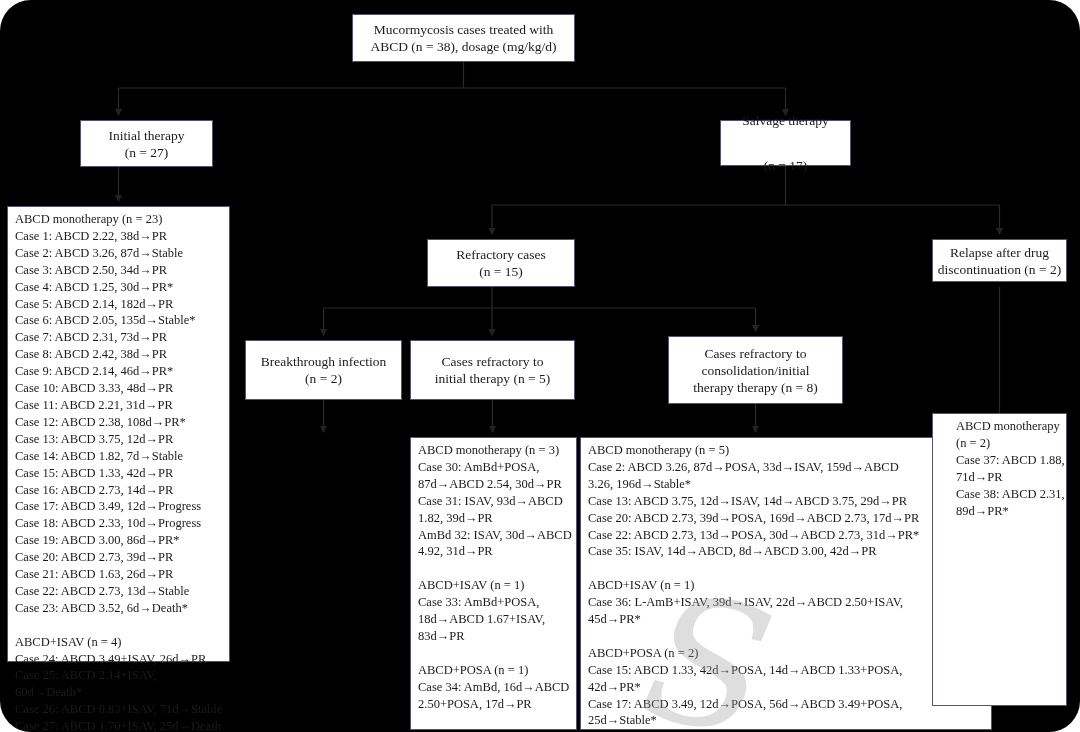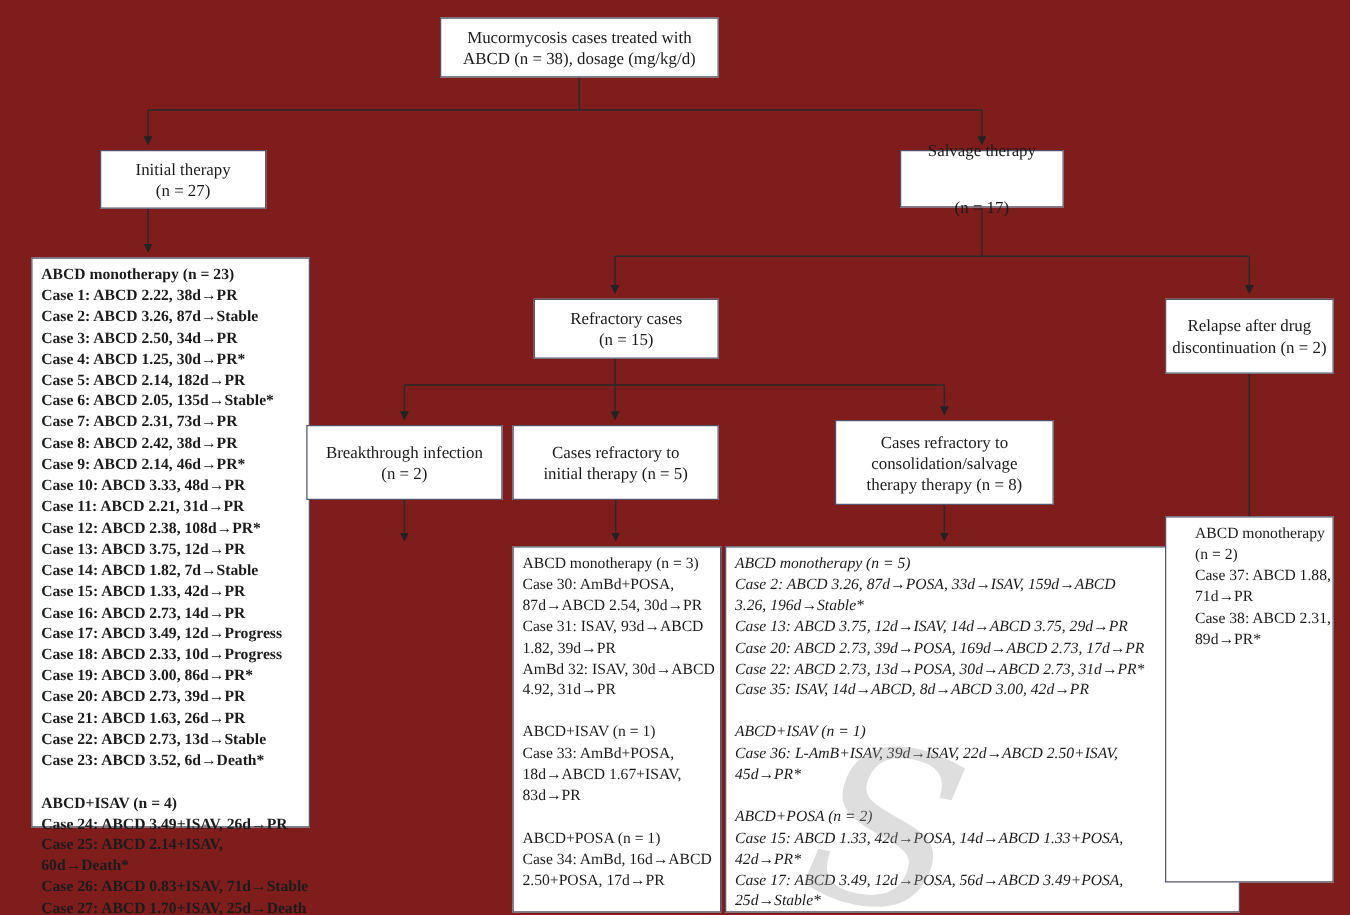--- a/index.html
+++ b/index.html
@@ -1,19 +1,20 @@
 <!DOCTYPE html>
 <html><head>
 <meta charset="utf-8">
 <style>
   html,body { margin:0; padding:0; background:#ffffff; }
   .canvas {
-    position:relative; width:1080px; height:732px; background:#7f1d1d;
+    position:relative; width:1080px; height:732px; background:#000000;
     font-family:"Liberation Serif","DejaVu Serif",serif; color:#1b1b1b;
     overflow:hidden;
+    border-radius:31px;
   }
   .connectors { position:absolute; left:0; top:0; z-index:1; }
   .node {
     position:absolute; background:#fff; border:1px solid #54546a;
     box-sizing:border-box; z-index:2;
   }
   .hdr {
     display:flex; flex-direction:column; justify-content:center; align-items:center;
     font-size:13.5px; line-height:17px; text-align:center; padding:2px 4px;
   }
@@ -71,21 +72,21 @@
   <div class="node hdr" style="left:52px; top:120px; width:133px; height:47px;margin-left:28px;">
       <div class="ln">Initial therapy</div>
       <div class="ln">(n = 27)</div>
     </div>
 
   <div class="node hdr" style="left:720px; top:120px; width:131px; height:46px;gap:28px;">
       <div class="ln">Salvage therapy</div>
       <div class="ln">(n = 17)</div>
     </div>
 
-  <div class="node leaf" style="left:25px; top:206px; width:223px; height:456px;font-weight:bold;">
+  <div class="node leaf" style="left:7px; top:206px; width:223px; height:456px;">
       <div class="ln">ABCD monotherapy (n = 23)</div>
       <div class="ln">Case 1: ABCD 2.22, 38d→PR</div>
       <div class="ln">Case 2: ABCD 3.26, 87d→Stable</div>
       <div class="ln">Case 3: ABCD 2.50, 34d→PR</div>
       <div class="ln">Case 4: ABCD 1.25, 30d→PR*</div>
       <div class="ln">Case 5: ABCD 2.14, 182d→PR</div>
       <div class="ln">Case 6: ABCD 2.05, 135d→Stable*</div>
       <div class="ln">Case 7: ABCD 2.31, 73d→PR</div>
       <div class="ln">Case 8: ABCD 2.42, 38d→PR</div>
       <div class="ln">Case 9: ABCD 2.14, 46d→PR*</div>
@@ -110,38 +111,38 @@
       <div class="ln">60d→Death*</div>
       <div class="ln">Case 26: ABCD 0.83+ISAV, 71d→Stable</div>
       <div class="ln">Case 27: ABCD 1.70+ISAV, 25d→Death</div>
     </div>
 
   <div class="node hdr" style="left:427px; top:239px; width:148px; height:48px;">
       <div class="ln">Refractory cases</div>
       <div class="ln">(n = 15)</div>
     </div>
 
-  <div class="node hdr" style="left:932px; top:239px; width:135px; height:60px;">
+  <div class="node hdr" style="left:932px; top:239px; width:135px; height:43px;">
       <div class="ln">Relapse after drug</div>
       <div class="ln">discontinuation (n = 2)</div>
     </div>
 
   <div class="node hdr" style="left:245px; top:340px; width:157px; height:60px;">
       <div class="ln">Breakthrough infection</div>
       <div class="ln">(n = 2)</div>
     </div>
 
   <div class="node hdr" style="left:410px; top:340px; width:165px; height:60px;">
       <div class="ln">Cases refractory to</div>
       <div class="ln">initial therapy (n = 5)</div>
     </div>
 
   <div class="node hdr" style="left:668px; top:336px; width:175px; height:68px;">
       <div class="ln">Cases refractory to</div>
-      <div class="ln">consolidation/salvage</div>
+      <div class="ln">consolidation/initial</div>
       <div class="ln">therapy therapy (n = 8)</div>
     </div>
 
 
   <div class="node leaf" style="left:410px; top:437px; width:167px; height:293px;">
       <div class="ln">ABCD monotherapy (n = 3)</div>
       <div class="ln">Case 30: AmBd+POSA,</div>
       <div class="ln">87d→ABCD 2.54, 30d→PR</div>
       <div class="ln">Case 31: ISAV, 93d→ABCD</div>
       <div class="ln">1.82, 39d→PR</div>
@@ -151,21 +152,21 @@
       <div class="ln">ABCD+ISAV (n = 1)</div>
       <div class="ln">Case 33: AmBd+POSA,</div>
       <div class="ln">18d→ABCD 1.67+ISAV,</div>
       <div class="ln">83d→PR</div>
       <div class="ln"></div>
       <div class="ln">ABCD+POSA (n = 1)</div>
       <div class="ln">Case 34: AmBd, 16d→ABCD</div>
       <div class="ln">2.50+POSA, 17d→PR</div>
     </div>
 
-  <div class="node leaf" style="left:580px; top:437px; width:412px; height:293px;font-style:italic;">
+  <div class="node leaf" style="left:580px; top:437px; width:412px; height:293px;">
       <div class="ln">ABCD monotherapy (n = 5)</div>
       <div class="ln">Case 2: ABCD 3.26, 87d→POSA, 33d→ISAV, 159d→ABCD</div>
       <div class="ln">3.26, 196d→Stable*</div>
       <div class="ln">Case 13: ABCD 3.75, 12d→ISAV, 14d→ABCD 3.75, 29d→PR</div>
       <div class="ln">Case 20: ABCD 2.73, 39d→POSA, 169d→ABCD 2.73, 17d→PR</div>
       <div class="ln">Case 22: ABCD 2.73, 13d→POSA, 30d→ABCD 2.73, 31d→PR*</div>
       <div class="ln">Case 35: ISAV, 14d→ABCD, 8d→ABCD 3.00, 42d→PR</div>
       <div class="ln"></div>
       <div class="ln">ABCD+ISAV (n = 1)</div>
       <div class="ln">Case 36: L-AmB+ISAV, 39d→ISAV, 22d→ABCD 2.50+ISAV,</div>

